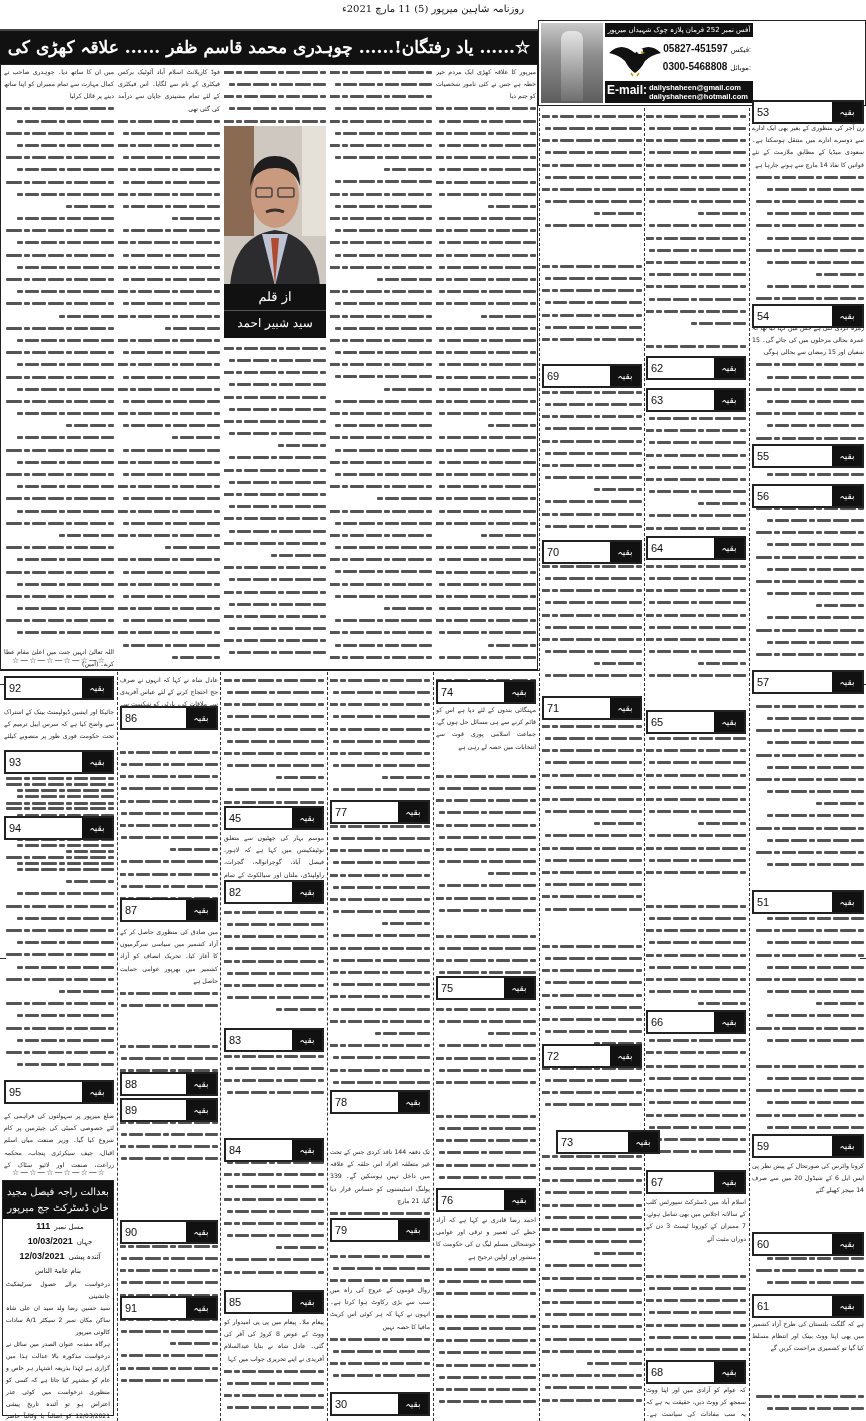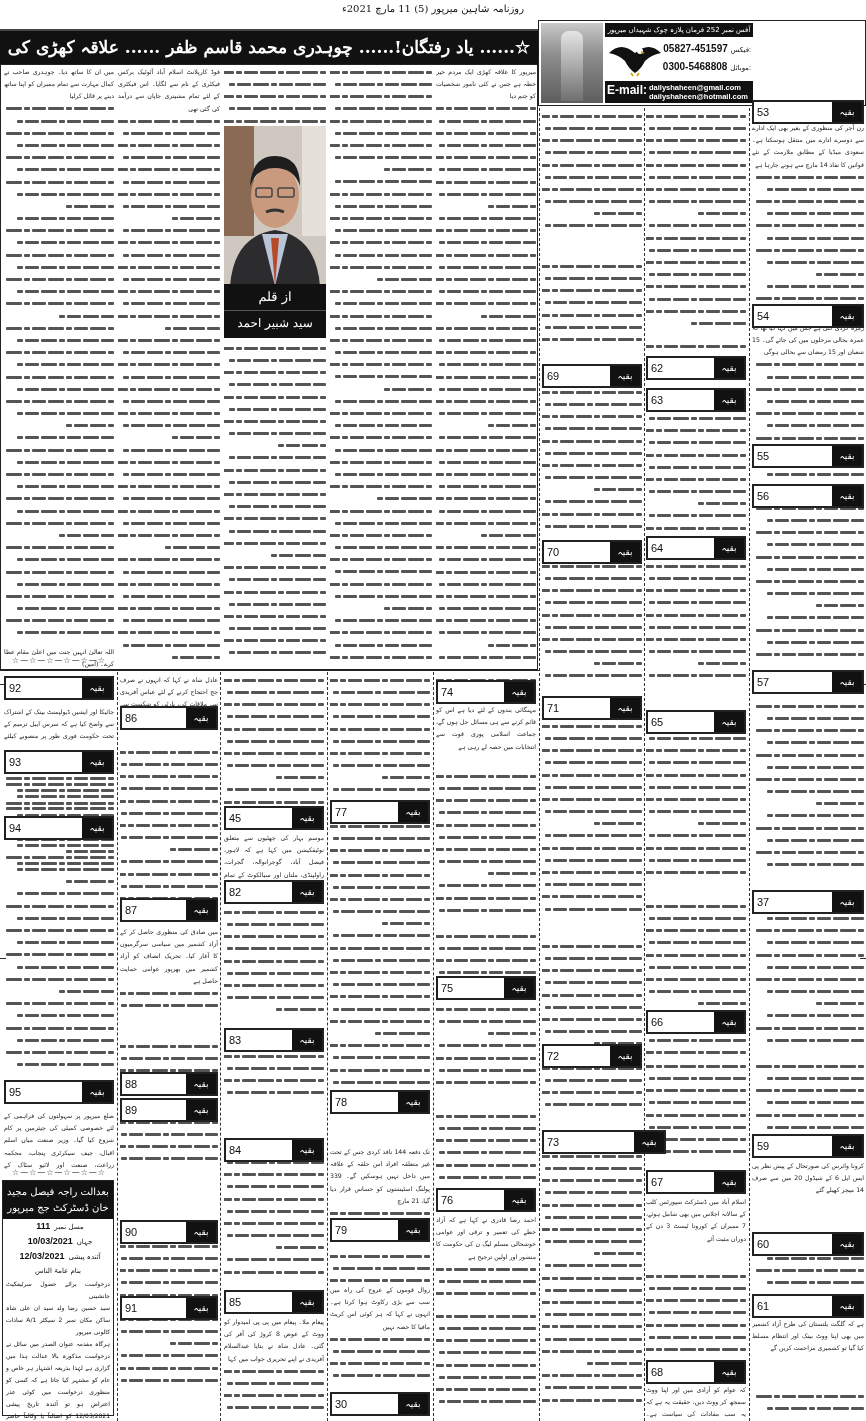--- a/index.html
+++ b/index.html
@@ -920,21 +920,21 @@
     </div>
     <div class="box" style="left: 752px; top: 484px; width: 112px;">
       <span class="num">56</span>
       <span class="tag">بقیہ</span>
     </div>
     <div class="box" style="left: 752px; top: 670px; width: 112px;">
       <span class="num">57</span>
       <span class="tag">بقیہ</span>
     </div>
     <div class="box" style="left: 752px; top: 890px; width: 112px;">
-      <span class="num">37</span>
+      <span class="num">51</span>
       <span class="tag">بقیہ</span>
     </div>
     <div class="box" style="left: 752px; top: 1134px; width: 112px;">
       <span class="num">59</span>
       <span class="tag">بقیہ</span>
     </div>
     <div class="box" style="left: 752px; top: 1232px; width: 112px;">
       <span class="num">60</span>
       <span class="tag">بقیہ</span>
     </div>
@@ -979,21 +979,21 @@
       <span class="tag">بقیہ</span>
     </div>
     <div class="box" style="left: 542px; top: 696px; width: 100px;">
       <span class="num">71</span>
       <span class="tag">بقیہ</span>
     </div>
     <div class="box" style="left: 542px; top: 1044px; width: 100px;">
       <span class="num">72</span>
       <span class="tag">بقیہ</span>
     </div>
-    <div class="box" style="left: 542px; top: 1130px; width: 124px;">
+    <div class="box" style="left: 556px; top: 1130px; width: 104px;">
       <span class="num">73</span>
       <span class="tag">بقیہ</span>
     </div>
     <div class="box" style="left: 436px; top: 680px; width: 100px;">
       <span class="num">74</span>
       <span class="tag">بقیہ</span>
     </div>
     <div class="box" style="left: 436px; top: 976px; width: 100px;">
       <span class="num">75</span>
       <span class="tag">بقیہ</span>

